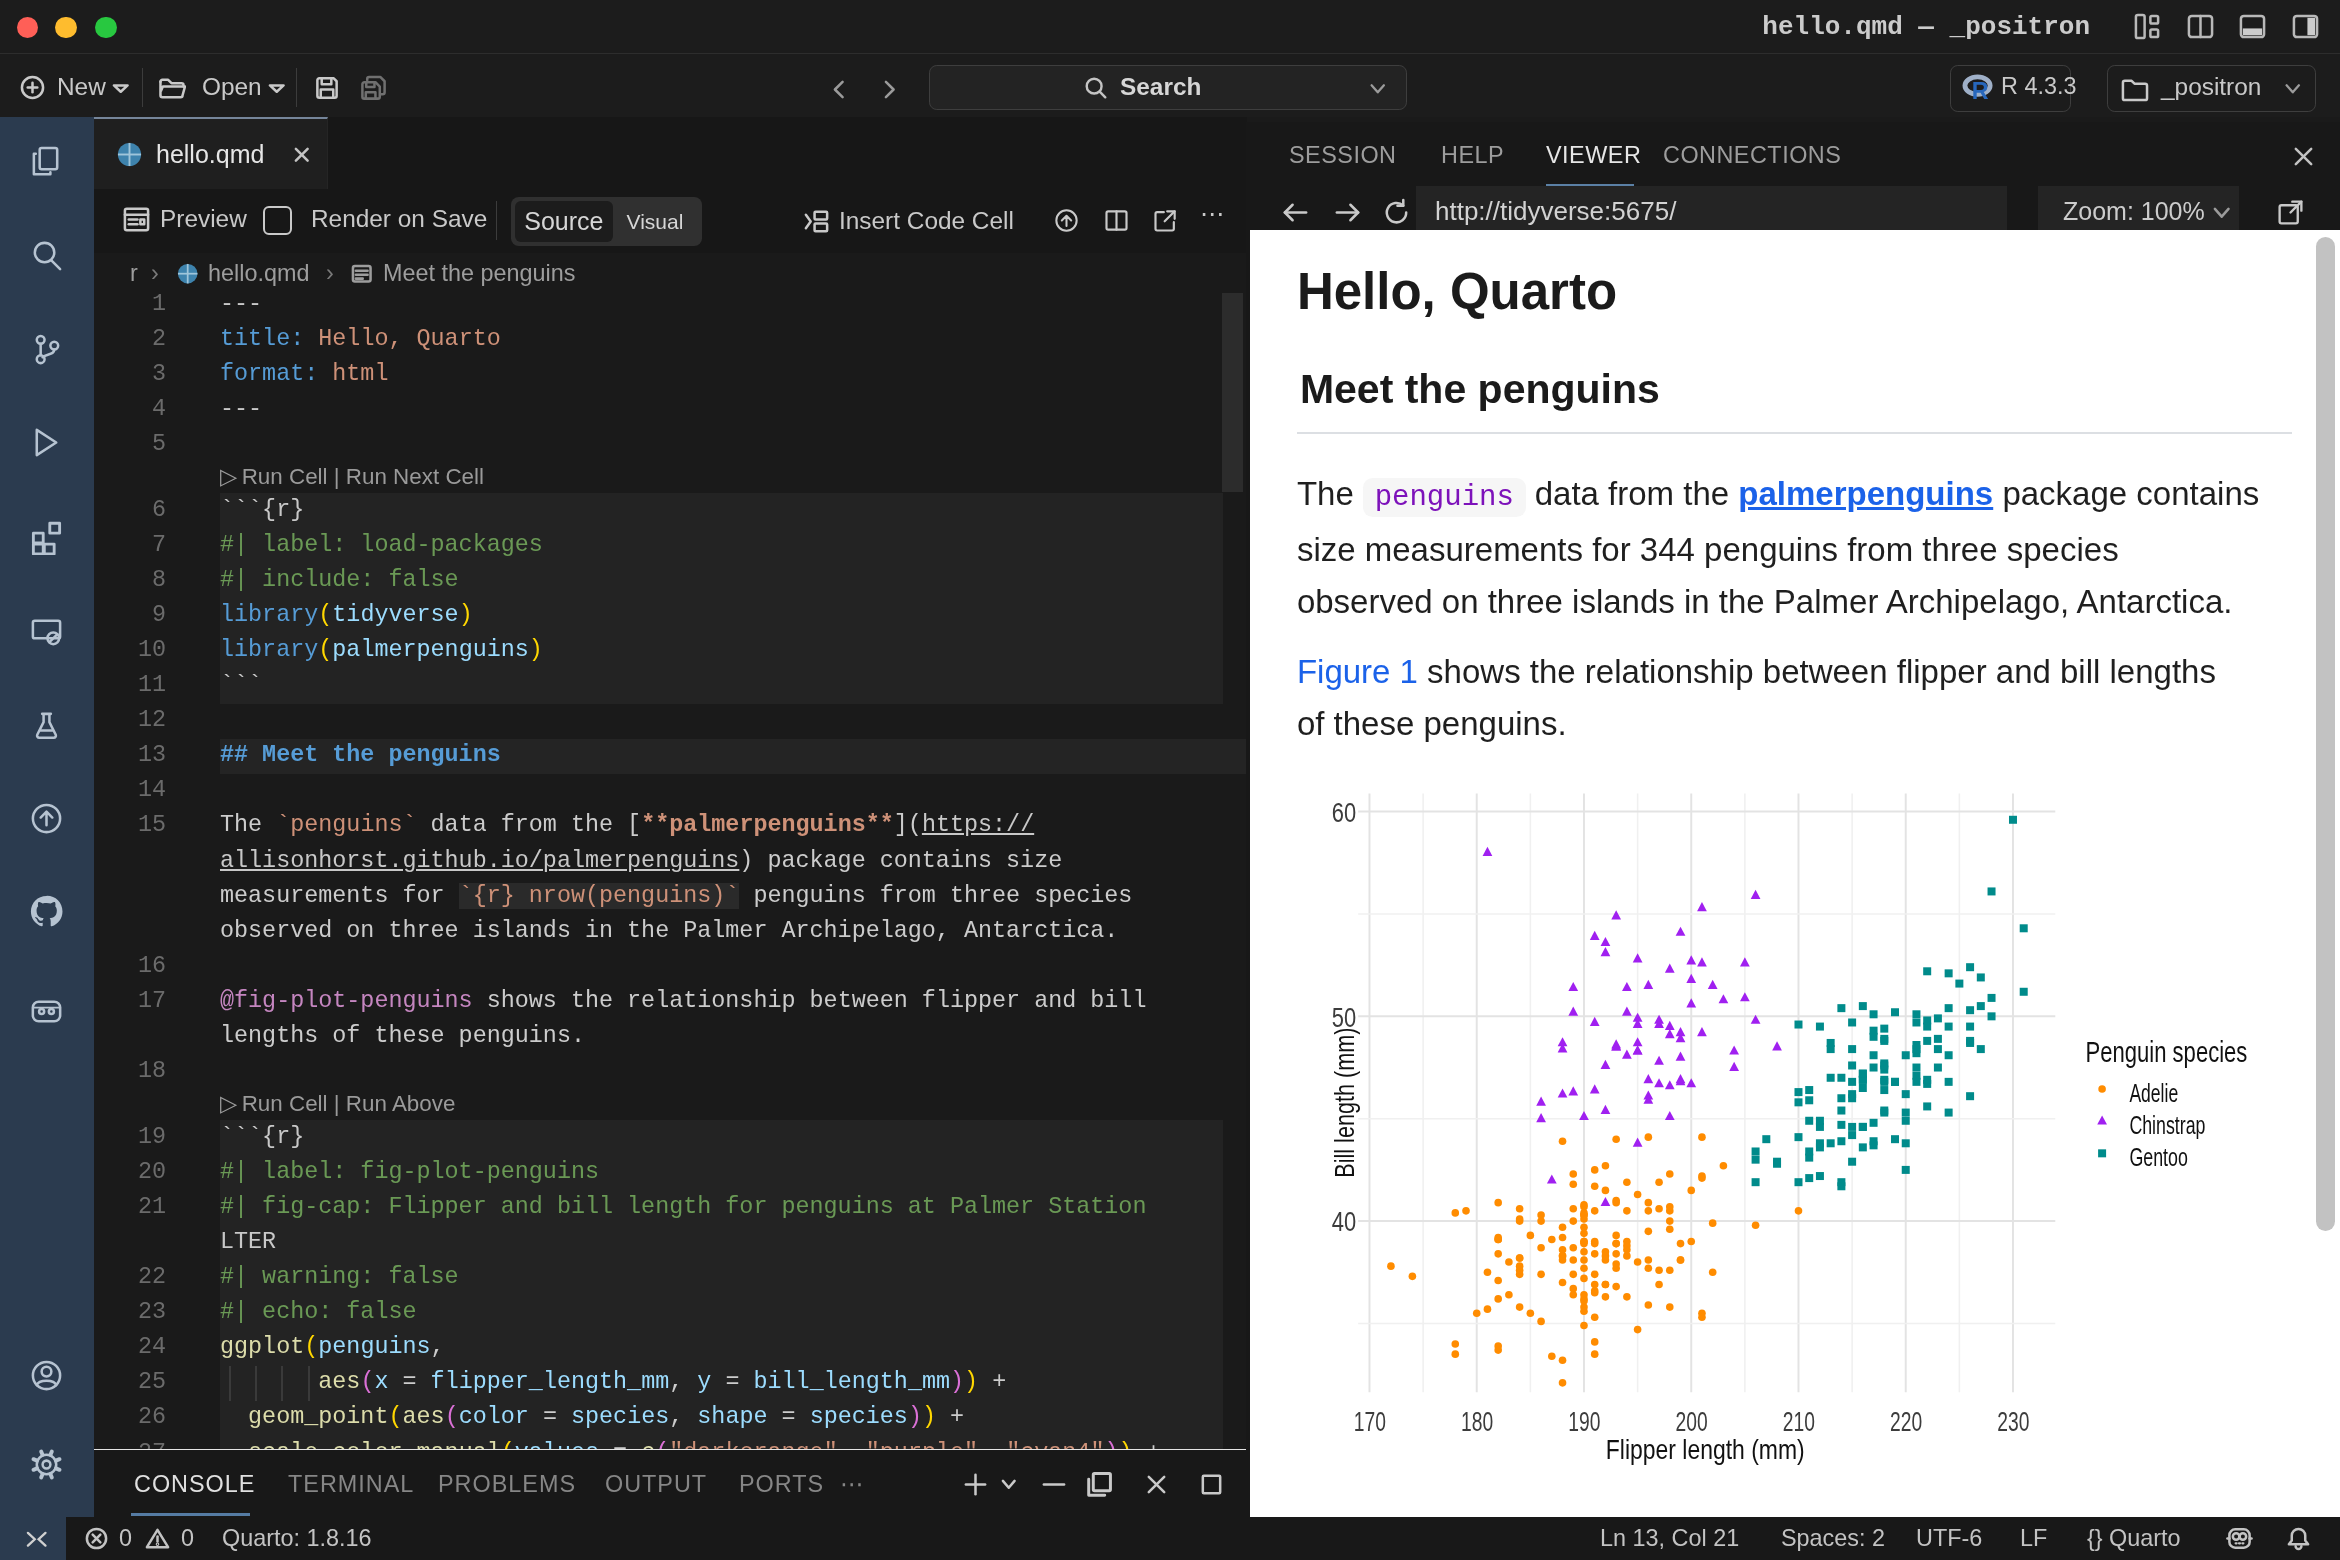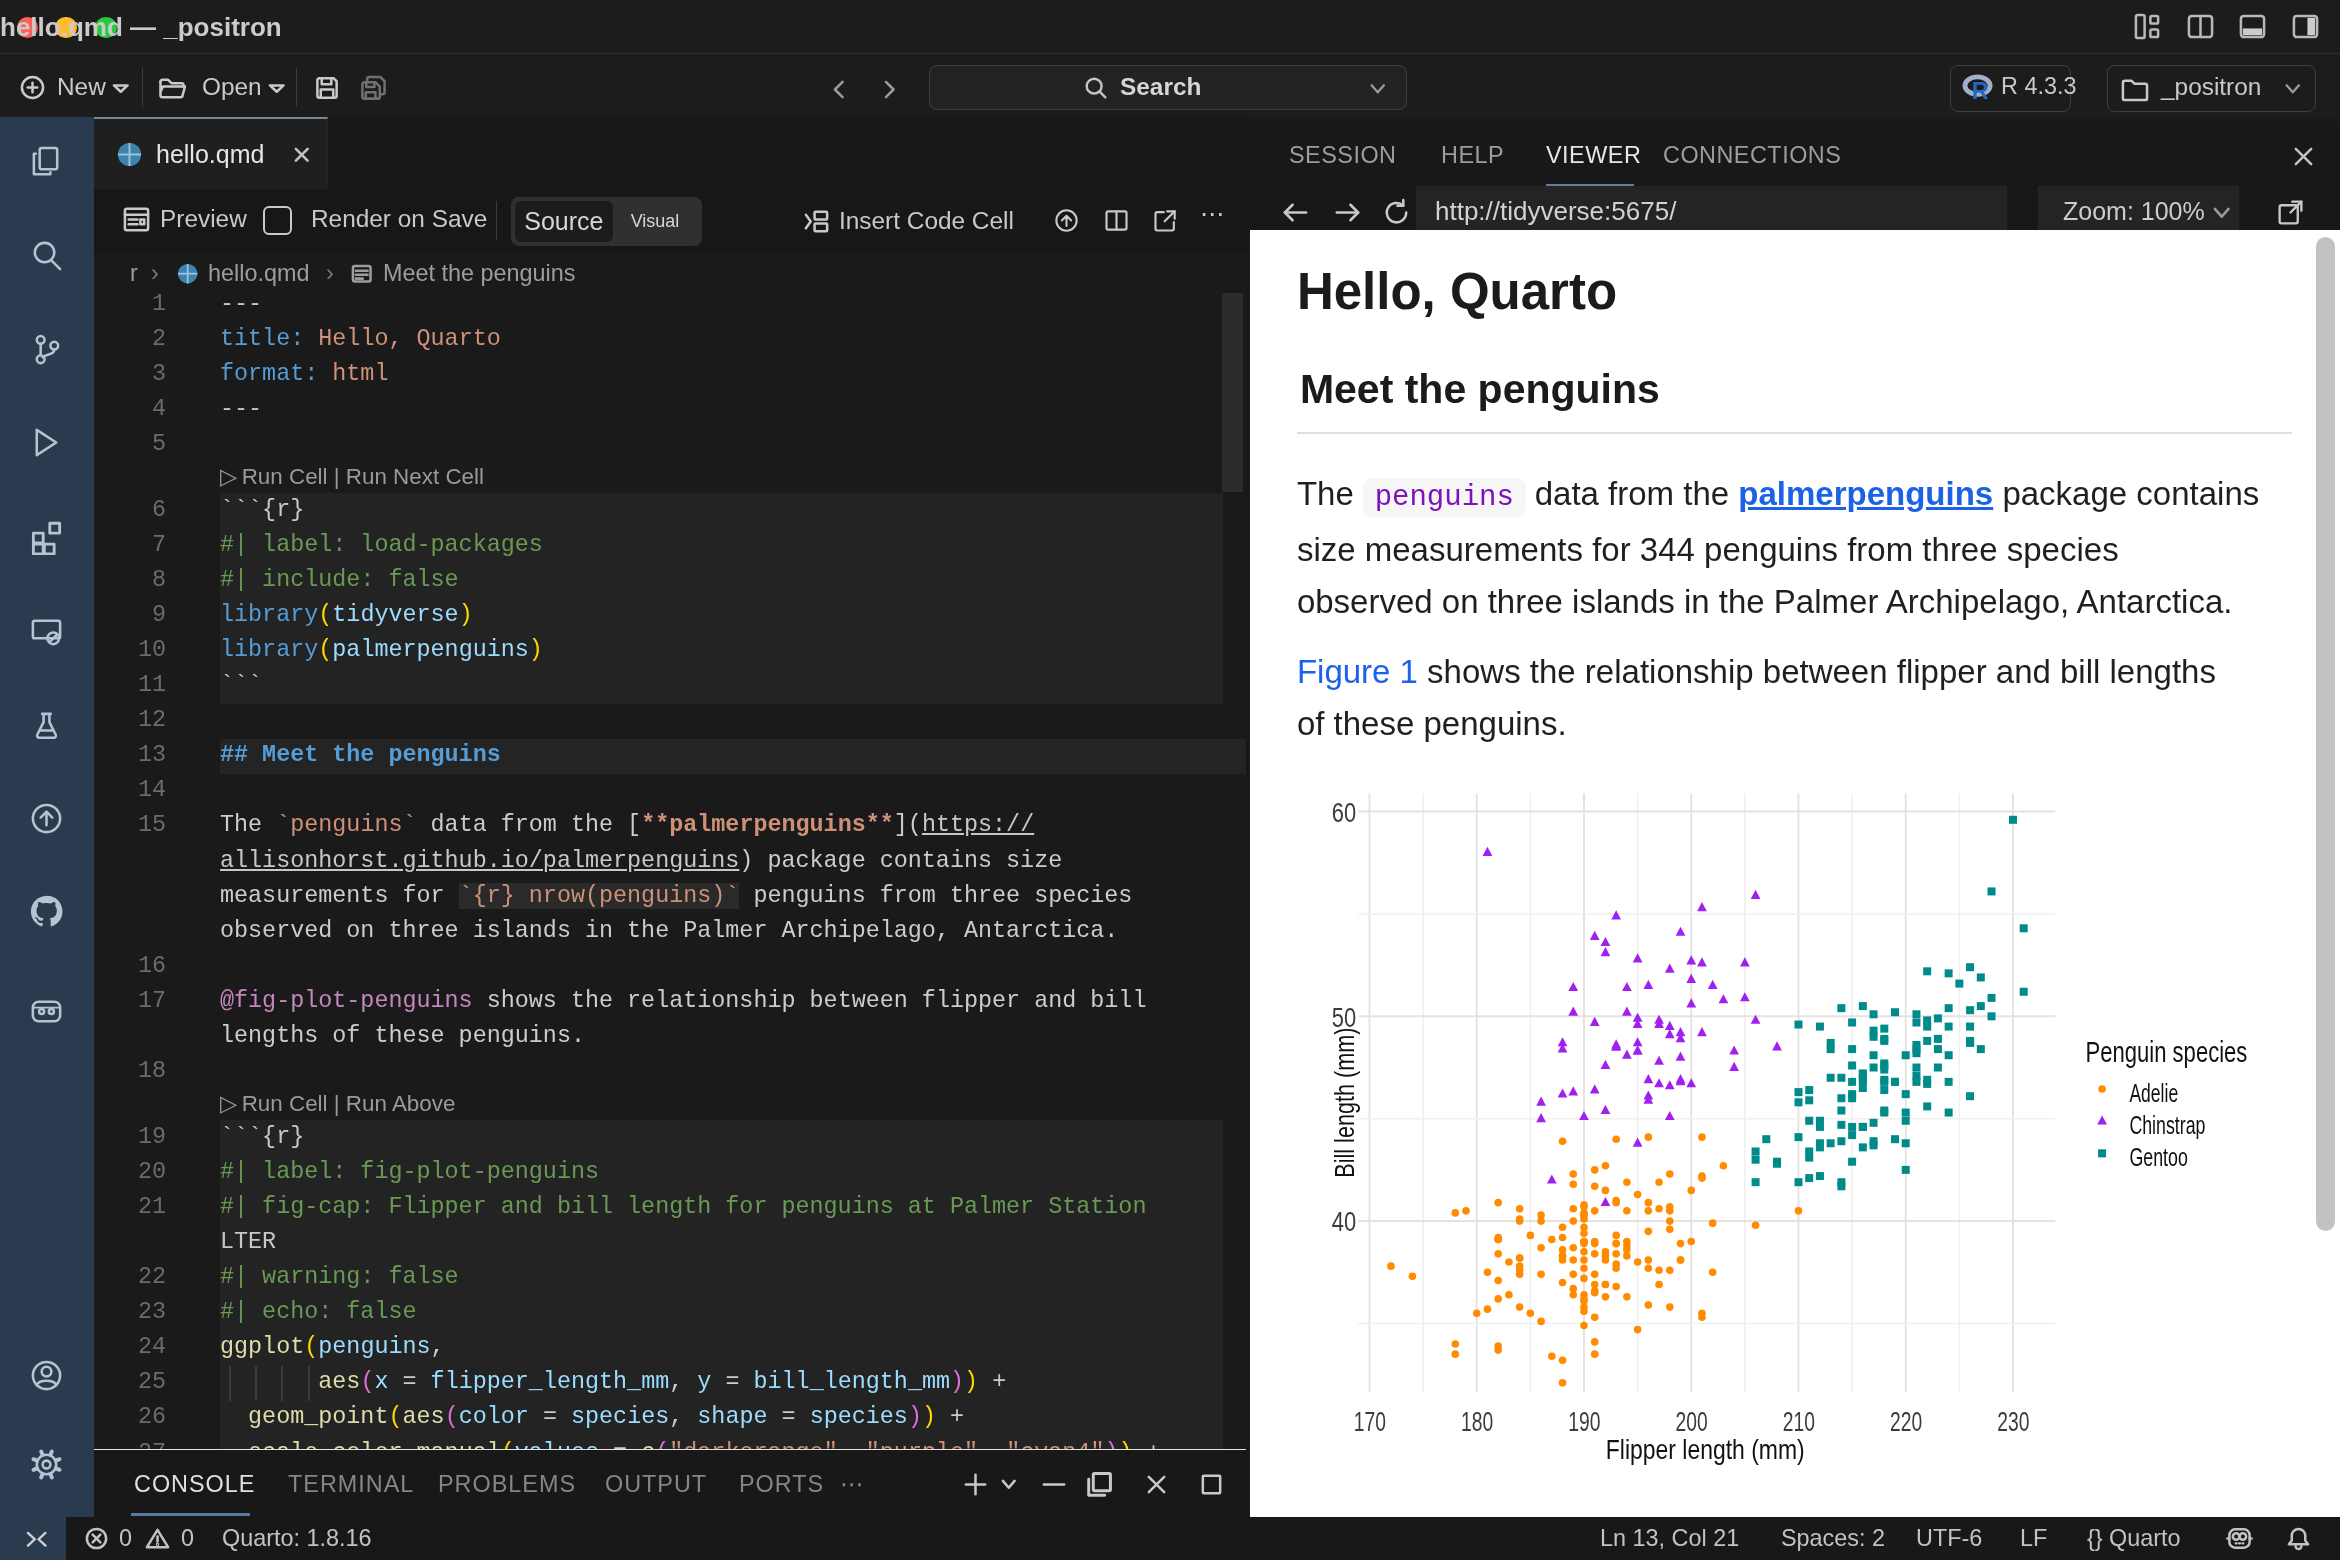--- a/index.html
+++ b/index.html
@@ -1,21 +1,21 @@
 <!DOCTYPE html>
 <html><head><meta charset="utf-8">
 <style>
 * { margin:0; padding:0; box-sizing:border-box; }
 html,body { width:2341px; height:1560px; overflow:hidden; background:#1a1a1a;
   font-family:"Liberation Sans", sans-serif; }
 .abs { position:absolute; }
 #titlebar { left:0;top:0;width:2341px;height:53px;background:#1c1c1c; }
 #toolbar { left:0;top:53px;width:2341px;height:64px;background:#1c1c1c;border-top:1px solid #2d2d2d; }
 .tl { position:absolute;top:16.6px;width:21.5px;height:21.5px;border-radius:50%; }
-#wintitle { position:absolute;top:11.7px;width:2090px;text-align:left;color:#cbcbcb;font-size:26px;font-weight:bold; }
+#wintitle { position:absolute;top:11.7px;width:2090px;text-align:right;color:#cbcbcb;font-size:26px;font-weight:bold;font-family:Liberation Mono, monospace; }
 .tbtxt { color:#c9c9c9;font-size:24.4px; }
 #activitybar { left:0;top:117px;width:94px;height:1400px;background:#2b3b4f; }
 #tabstrip { left:94px;top:117px;width:1153px;height:72px;background:#171717; }
 #tab1 { position:absolute;left:0;top:0;width:234px;height:72px;background:#1f1f1f;border-top:2px solid #75859a;border-right:1px solid #252525; }
 #edtoolbar { left:94px;top:189px;width:1153px;height:64px;background:#171717; }
 #breadcrumb { left:94px;top:254px;width:1153px;height:39px;background:#1a1a1a;color:#9d9d9d;font-size:23.4px; }
 #editor { left:94px;top:293px;width:1153px;height:1157px;background:#1a1a1a;overflow:hidden; }
 .cellbg { position:absolute;left:126px;width:1003px;background:#232323; }
 .gut { position:absolute;left:0;width:72px;text-align:right;height:35px;line-height:35px;color:#6b6b6b;
   font-family:"Liberation Mono",monospace;font-size:23.4px; }
@@ -206,21 +206,21 @@
       <line x1="7" y1="15" x2="16" y2="15"></line>
       <line x1="7" y1="20" x2="16" y2="20"></line>
       <rect x="19" y="15" width="4" height="5"></rect>
     </svg>
   <span class="tbtxt" style="position:absolute;left:66px;top:15.6px">Preview</span>
   <div style="position:absolute;left:169px;top:16.6px;width:29px;height:29px;border:2px solid #c9c9c9;border-radius:5.9px"></div>
   <span class="tbtxt" style="position:absolute;left:217px;top:15.6px">Render on Save</span>
   <div style="position:absolute;left:402px;top:11.7px;width:1px;height:39px;background:#3c3c3c"></div>
   <div style="position:absolute;left:417px;top:7.8px;width:191px;height:49px;background:#303030;border-radius:7.8px">
     <div style="position:absolute;left:3.9px;top:3.9px;width:98px;height:41px;background:#1c1c1c;border-radius:5.9px;text-align:center;line-height:41px;color:#d6d6d6;font-size:25px">Source</div>
-    <div style="position:absolute;left:101px;top:3.9px;width:86px;height:41px;text-align:center;line-height:41px;color:#d6d6d6;font-size:18px">Visual</div>
+    <div style="position:absolute;left:101px;top:3.9px;width:86px;height:41px;text-align:center;line-height:41px;color:#d6d6d6;font-size:21px">Visual</div>
   </div>
   <svg class="icon" style="position:absolute;left:708px;top:17.6px" width="29" height="29" viewBox="0 0 30 30" stroke="#c9c9c9">
       <polyline points="4 8 9 15 4 22"></polyline>
       <rect x="13" y="5" width="13" height="8" rx="1"></rect>
       <rect x="13" y="17" width="13" height="8" rx="1"></rect>
     </svg>
   <span class="tbtxt" style="position:absolute;left:745px;top:17.6px">Insert Code Cell</span>
   <svg class="icon" style="position:absolute;left:960px;top:18.5px" width="25" height="25" viewBox="0 0 32 32" stroke="#c9c9c9">
       <circle cx="16" cy="16" r="13"></circle>
       <path d="M16 23 v-12 M10 16 l6-6 6 6"></path>

